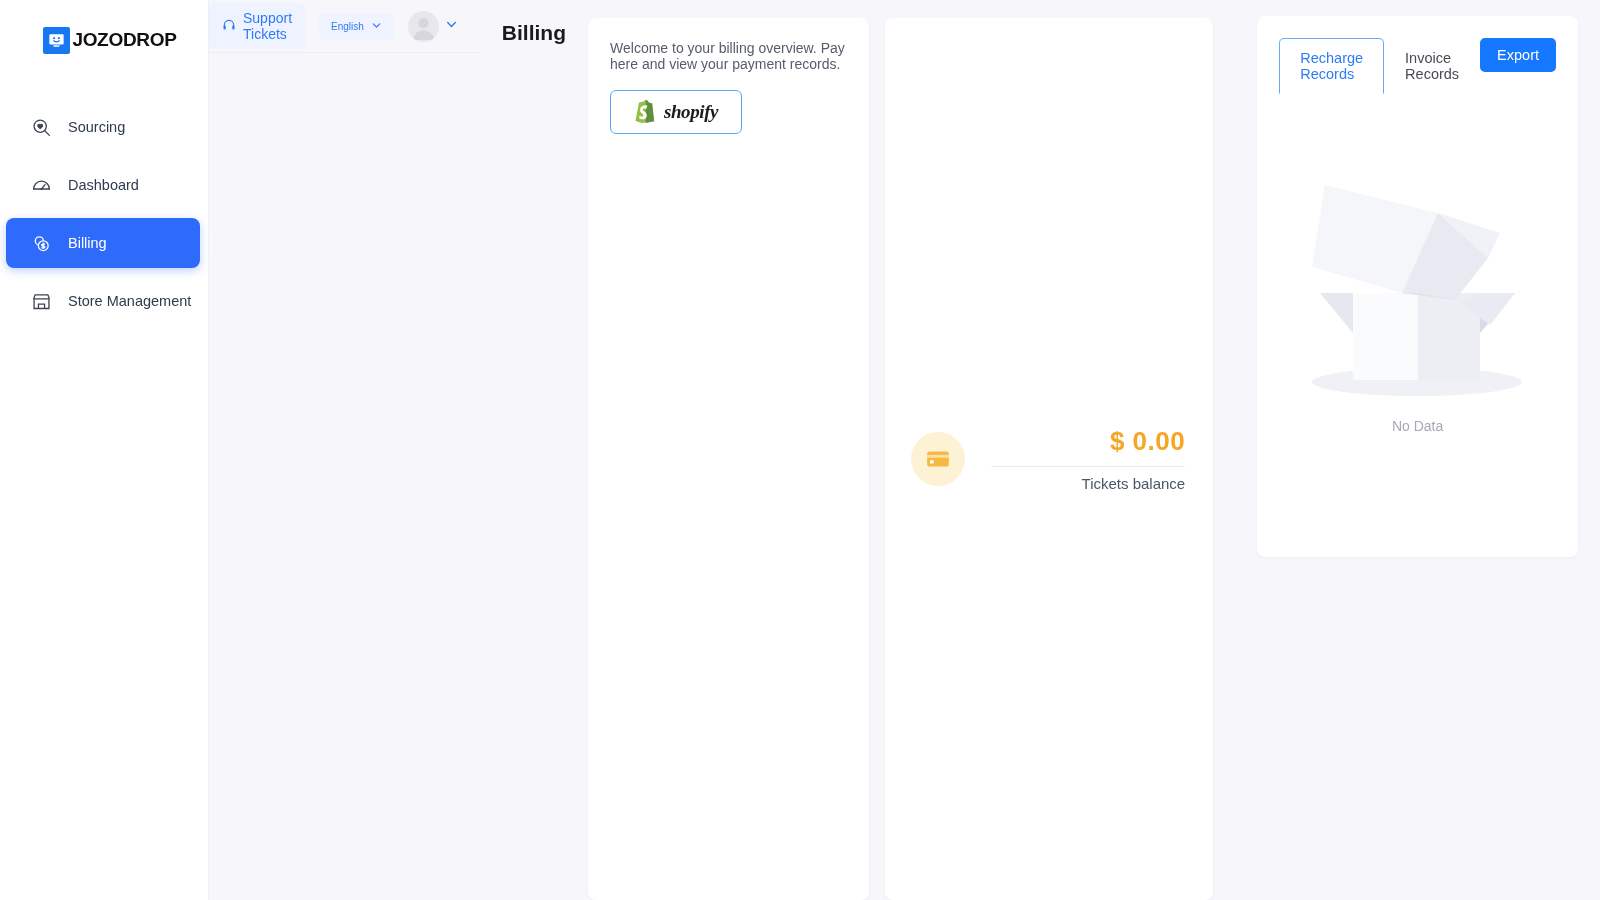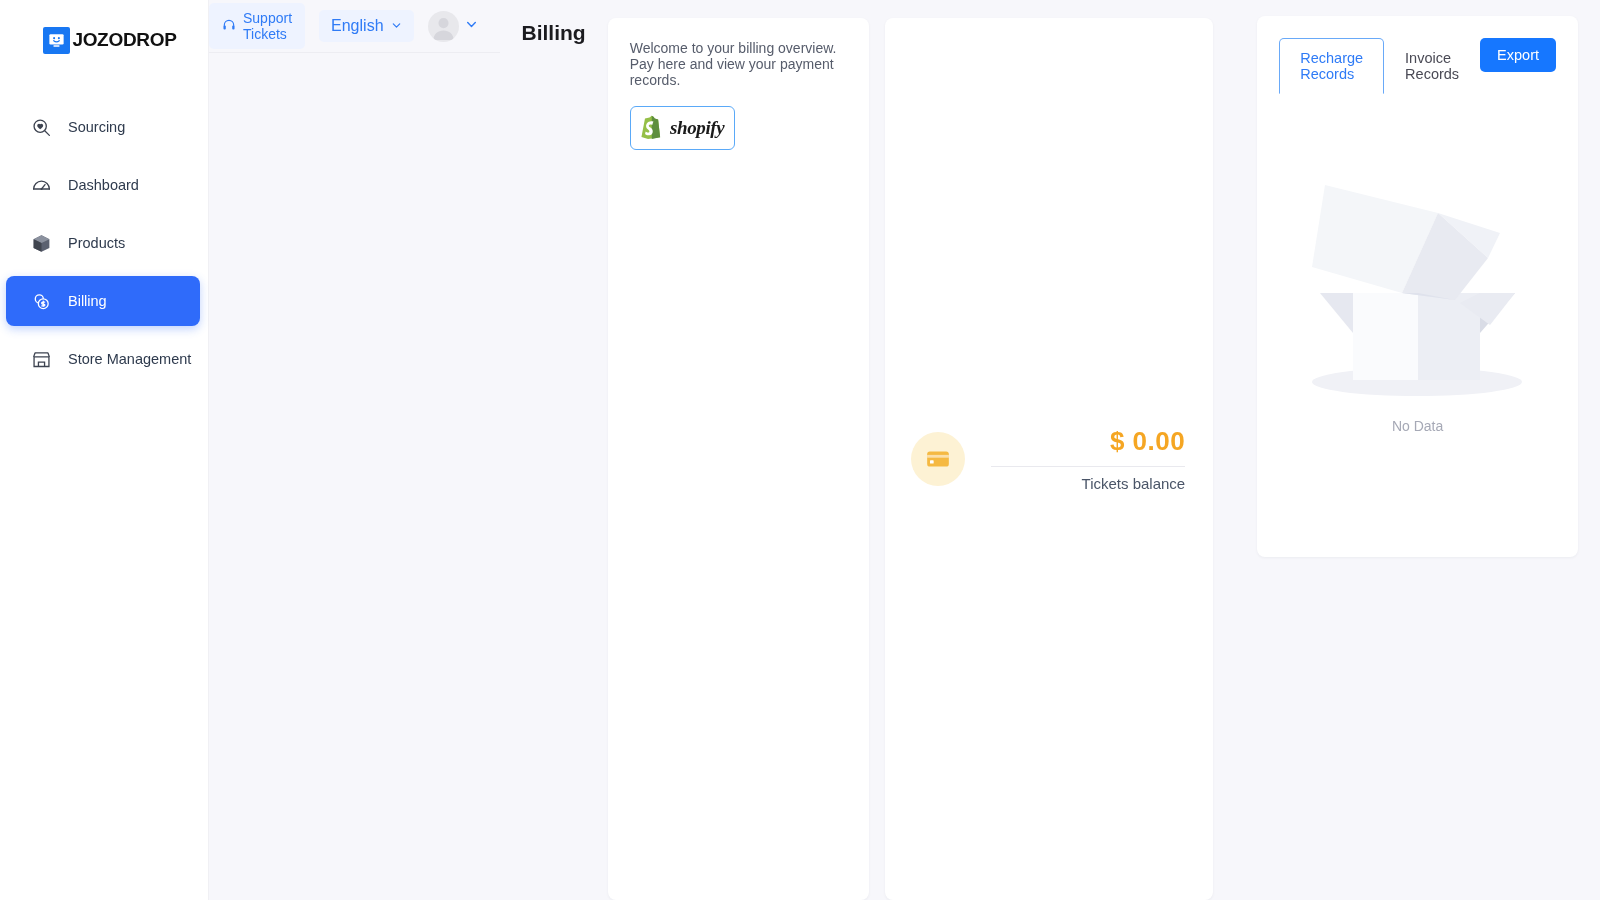--- a/index.html
+++ b/index.html
@@ -81,21 +81,21 @@
     color: #2f7bf6;
     font-size: 14px;
     border-radius: 5px;
     padding: 7px 13px;
     display: flex; align-items: center; gap: 7px;
     cursor: pointer;
   }
   .lang-btn {
     background: #eef3ff;
     color: #2f7bf6;
-    font-size: 16px;
+    font-size: 10px;
     border-radius: 5px;
     padding: 7px 12px;
     display: flex; align-items: center; gap: 7px;
     cursor: pointer;
   }
   .avatar-group { display: flex; align-items: center; gap: 6px; cursor: pointer; }
   .avatar {
     width: 31px; height: 31px; border-radius: 50%;
     background: #e8e8ec;
     display: flex; align-items: center; justify-content: center;
@@ -117,21 +117,21 @@
     box-shadow: 0 1px 3px rgba(22,30,60,.05);
   }
   .welcome-card {
     flex: 1;
     padding: 22px 22px 24px 22px;
     min-height: 116px;
   }
   .welcome-text { font-size: 14px; color: #565c6b; }
   .shopify-btn {
     margin-top: 18px;
-    width: 105px; height: 44px;
+    width: 132px; height: 44px;
     border: 1px solid #5aa9f8;
     border-radius: 6px;
     background: #fff;
     display: flex; align-items: center; justify-content: center;
     gap: 7px; cursor: pointer;
   }
   .shopify-word {
     font-family: "Liberation Serif", serif;
     font-style: italic; font-weight: bold;
     font-size: 19px; color: #1b1b1b;
@@ -277,30 +277,20 @@
         <svg width="21" height="21" viewBox="0 0 24 24" fill="none" stroke="#3d4350" stroke-width="1.5">
           <path d="M3 16a9 9 0 0 1 18 0" stroke-linecap="round"></path>
           <path d="M3 16h18" stroke-linecap="round"></path>
           <path d="M12 16l4-5" stroke-linecap="round"></path>
           <circle cx="12" cy="16" r="1.1" fill="#3d4350" stroke="none"></circle>
         </svg>
       </span>
       <span>Dashboard</span>
     </div>
 
-    <div class="nav-item">
-      <span class="ico">
-        <svg width="21" height="21" viewBox="0 0 24 24">
-          <path d="M12 2.5 21 7v10l-9 4.5L3 17V7z" fill="#5b6170"></path>
-          <path d="M12 2.5 21 7l-9 4.5L3 7z" fill="#8b919e"></path>
-          <path d="M12 11.5v10L3 17V7z" fill="#40454f"></path>
-        </svg>
-      </span>
-      <span>Products</span>
-    </div>
 
 
     <div class="nav-item active">
       <span class="ico">
         <svg width="21" height="21" viewBox="0 0 24 24" fill="none" stroke="#ffffff" stroke-width="1.5">
           <circle cx="9.5" cy="9" r="4.6"></circle>
           <circle cx="14" cy="14.5" r="5.6" fill="#2f6bfa"></circle>
           <path d="M14 11.6v5.8M15.6 12.7h-2.3a1.1 1.1 0 0 0 0 2.2h1.4a1.1 1.1 0 0 1 0 2.2h-2.3" stroke-linecap="round"></path>
         </svg>
       </span>

